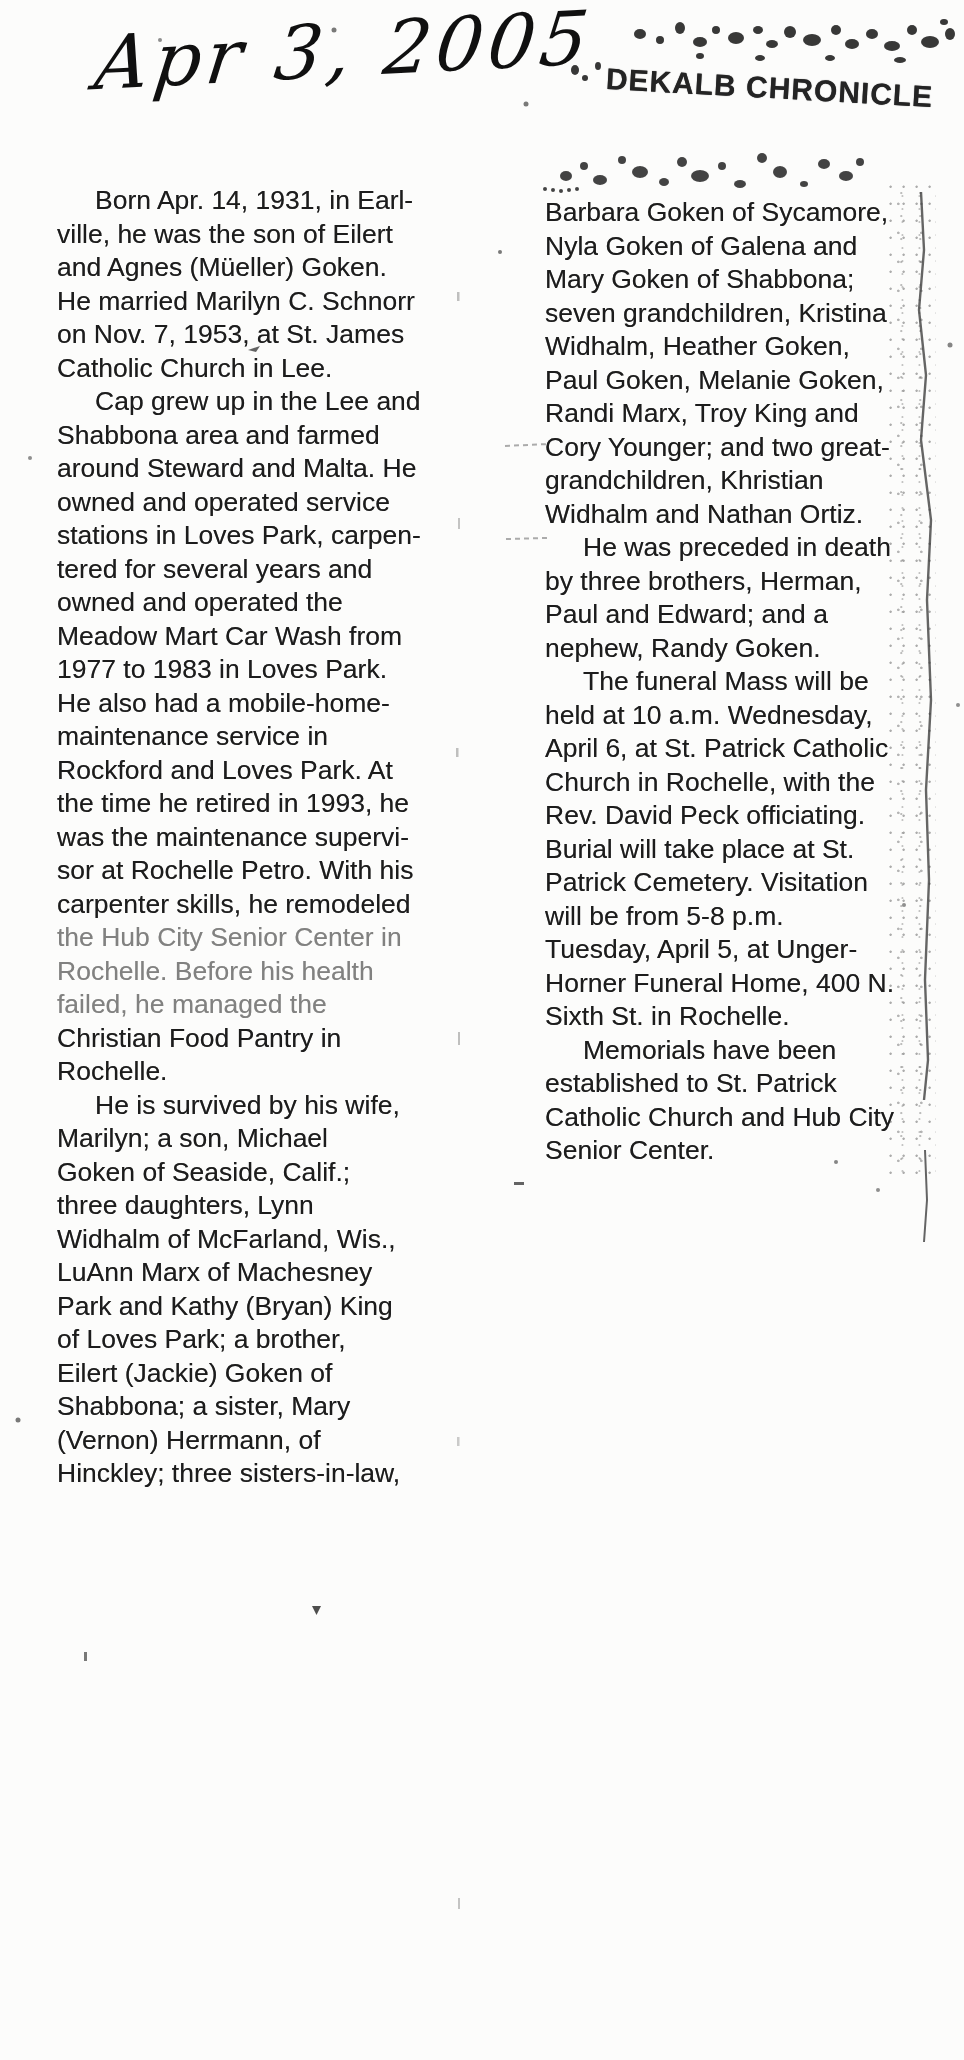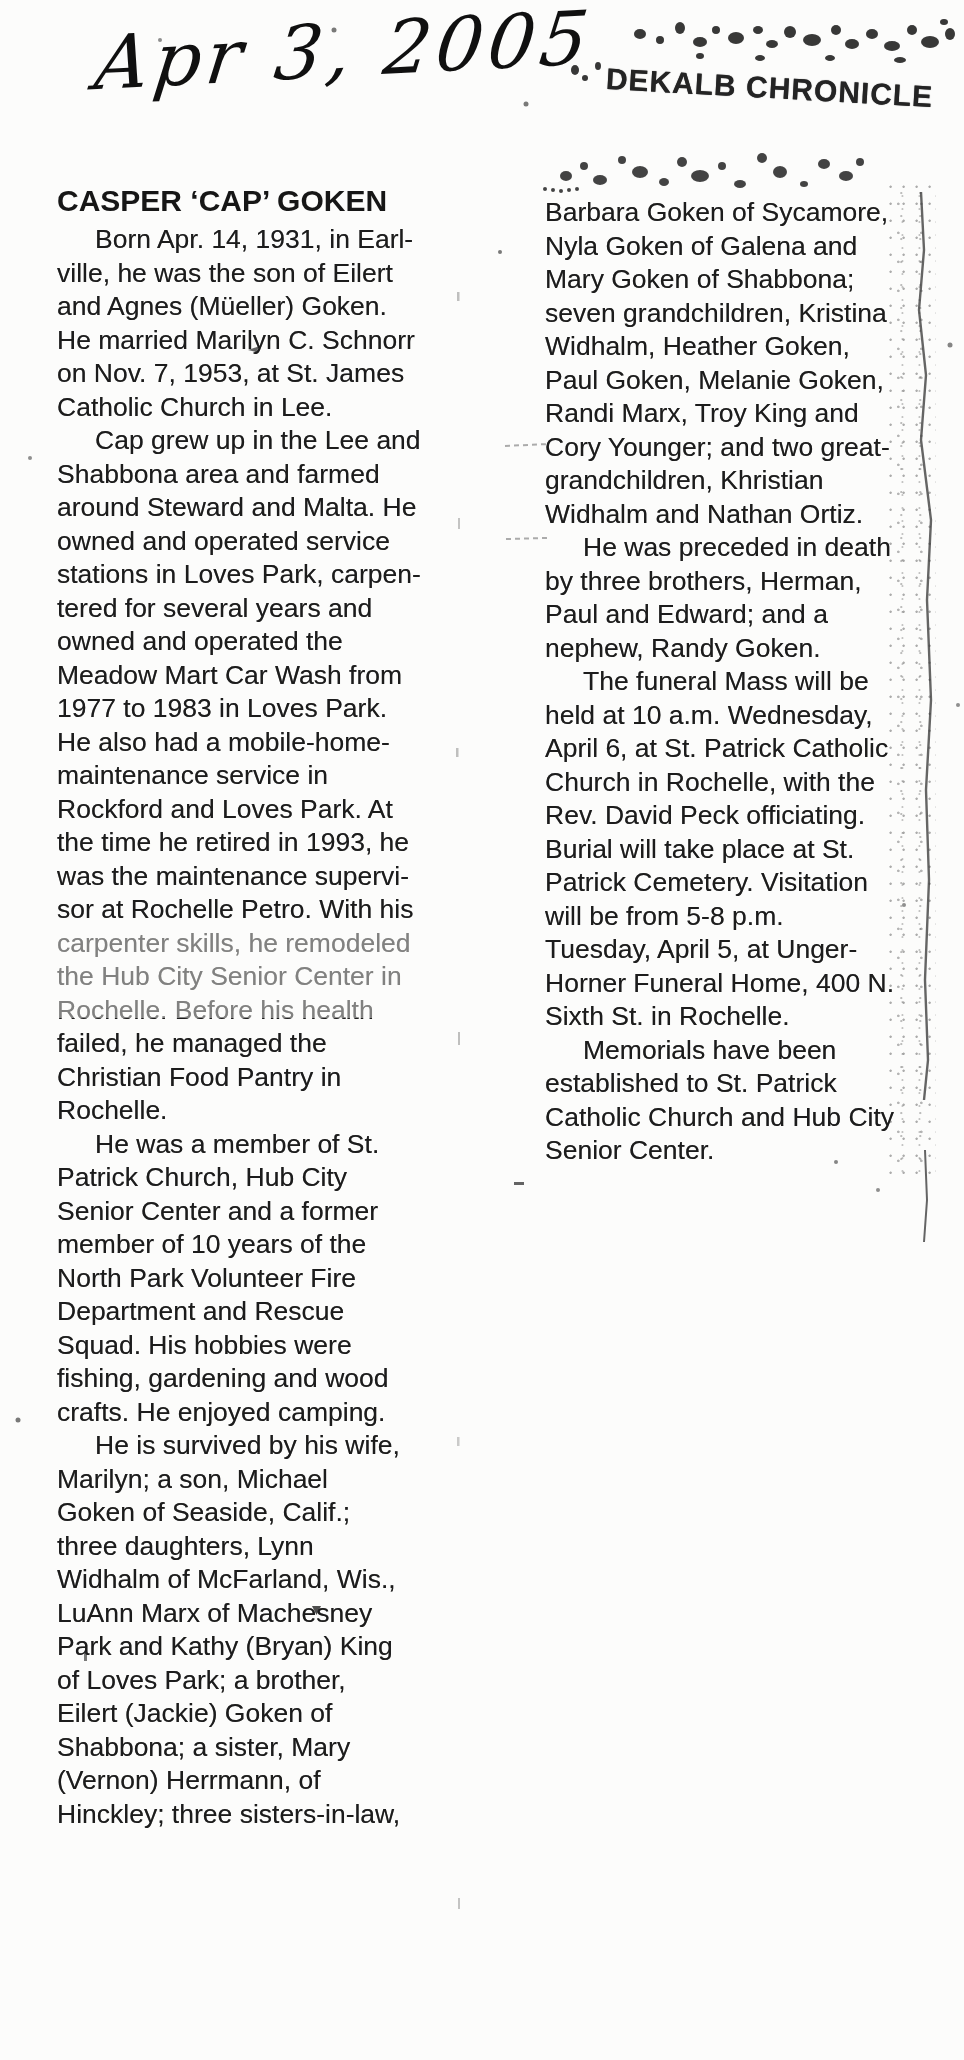--- a/index.html
+++ b/index.html
@@ -53,21 +53,20 @@
 </head>
 <body>
 
 <div style="position:absolute;inset:0;">
 
   <div class="handwriting">Apr 3, 2005</div>
 
   <div class="stamp">DEKALB CHRONICLE</div>
 
   <div class="col col-left">
-    <h1 class="headline">CASPER ‘CAP’ GOKEN</h1>
     <p class="para indent">Born Apr. 14, 1931, in Earl-
 ville, he was the son of Eilert
 and Agnes (Müeller) Goken.
 He married Marilyn C. Schnorr
 on Nov. 7, 1953, at St. James
 Catholic Church in Lee.</p>
     <p class="para indent">Cap grew up in the Lee and
 Shabbona area and farmed
 around Steward and Malta. He
 owned and operated service
@@ -81,29 +80,20 @@
 Rockford and Loves Park. At
 the time he retired in 1993, he
 was the maintenance supervi-
 sor at Rochelle Petro. With his
 carpenter skills, he remodeled
 the Hub City Senior Center in
 Rochelle. Before his health
 failed, he managed the
 Christian Food Pantry in
 Rochelle.</p>
-    <p class="para indent">He was a member of St.
-Patrick Church, Hub City
-Senior Center and a former
-member of 10 years of the
-North Park Volunteer Fire
-Department and Rescue
-Squad. His hobbies were
-fishing, gardening and wood
-crafts. He enjoyed camping.</p>
     <p class="para indent">He is survived by his wife,
 Marilyn; a son, Michael
 Goken of Seaside, Calif.;
 three daughters, Lynn
 Widhalm of McFarland, Wis.,
 LuAnn Marx of Machesney
 Park and Kathy (Bryan) King
 of Loves Park; a brother,
 Eilert (Jackie) Goken of
 Shabbona; a sister, Mary

